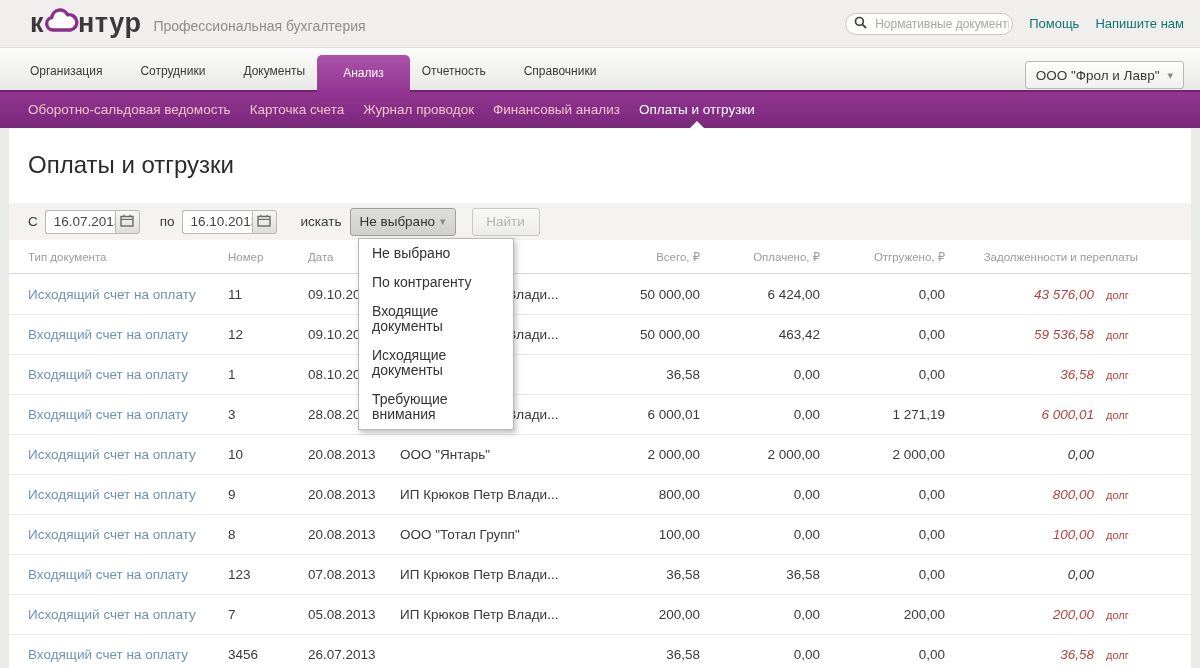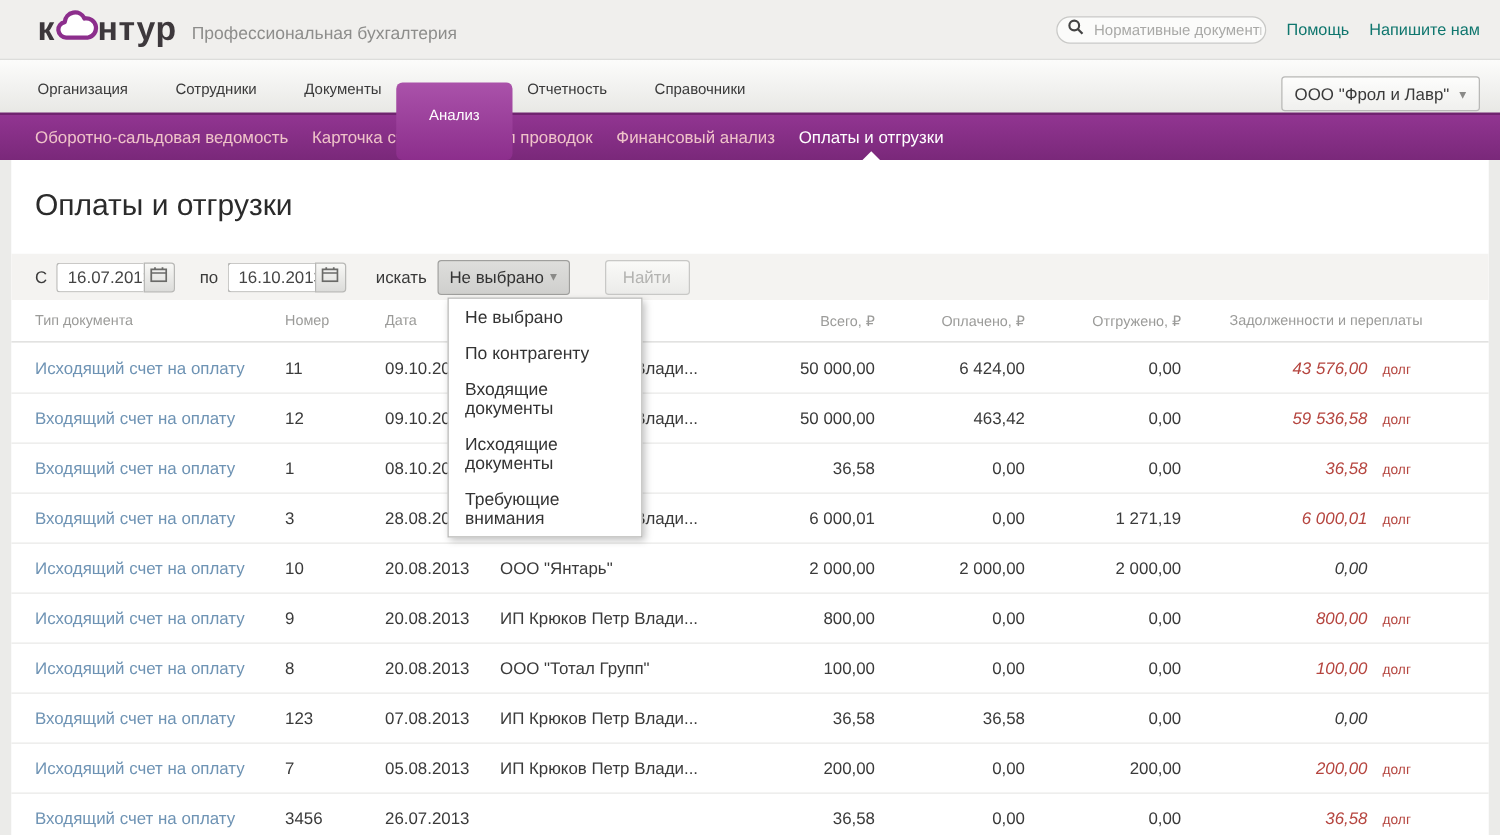--- a/index.html
+++ b/index.html
@@ -14,21 +14,21 @@
   .topbar-right{margin-left:auto;display:flex;align-items:center;gap:16px;}
   .search-pill{display:flex;align-items:center;width:168px;height:22px;border:1px solid #c9c9c7;border-radius:12px;background:#fbfbfa;padding:0 8px;box-sizing:border-box;}
   .search-pill input{border:none;outline:none;background:transparent;font-size:12px;color:#555;width:134px;margin-left:6px;font-family:inherit;}
   .search-pill input::placeholder{color:#a9a9a7;}
   .toplink{font-size:13px;color:#0f766e;text-decoration:none;cursor:pointer;}
 
   
   .mainnav{position:relative;height:43px;background:linear-gradient(#fcfcfb,#e8e8e5);border-top:1px solid #dddddb;box-sizing:border-box;display:flex;align-items:stretch;padding-left:30px;}
   .tabs{display:flex;gap:38px;}
   .tab{font-size:12px;color:#3a3a3a;line-height:46px;cursor:pointer;white-space:nowrap;}
-  .tab.active{background:linear-gradient(#aa52aa,#8c2e8c);color:#fff;border-radius:5px;height:46px;margin-top:18px;line-height:36px;padding:8px 26px;margin-left:-26px;margin-right:-26px;position:relative;z-index:3;}
+  .tab.active{background:linear-gradient(#aa52aa,#8c2e8c);color:#fff;border-radius:5px;height:46px;margin-top:7px;line-height:36px;padding:0 26px;margin-left:-26px;margin-right:-26px;position:relative;z-index:3;}
   .company-select{position:absolute;right:16px;top:13px;height:26px;display:flex;align-items:center;gap:8px;padding:0 10px;background:linear-gradient(#fdfdfc,#f0f0ee);border:1px solid #b9b9b7;border-radius:3px;font-size:13.5px;color:#3a3a3a;cursor:pointer;}
   .caret{font-size:11px;color:#8a8a88;}
 
   
   .subnav{position:relative;height:38px;background:linear-gradient(#913591,#7a287a);border-top:2px solid #702470;box-sizing:border-box;display:flex;align-items:center;gap:19px;padding-left:28px;z-index:1;}
   .subnav-item{position:relative;font-size:13.5px;color:#efc3c9;line-height:36px;height:36px;cursor:pointer;white-space:nowrap;}
   .subnav-item.active{color:#ffffff;}
   .subnav-item.active::after{content:"";position:absolute;bottom:0;left:50%;margin-left:-7px;width:0;height:0;border-left:7px solid transparent;border-right:7px solid transparent;border-bottom:7px solid #ffffff;}
 
   
@@ -38,21 +38,21 @@
   
   .filterbar{position:relative;margin-top:23px;height:37px;background:#f4f3f1;display:flex;align-items:center;padding-left:19px;box-sizing:border-box;}
   .flabel{font-size:13.5px;color:#3a3a3a;}
   .dategroup{display:flex;margin:0 0 0 7px;}
   .dategroup input{width:70px;height:24px;border:1px solid #b8b8b6;border-right:none;border-radius:3px 0 0 3px;padding:0 0 0 8px;font-size:13.5px;color:#444;outline:none;font-family:inherit;box-sizing:border-box;}
   .calbtn{width:25px;height:24px;border:1px solid #b8b8b6;border-radius:0 3px 3px 0;background:linear-gradient(#f8f8f6,#dcdcda);display:flex;align-items:center;justify-content:center;cursor:pointer;box-sizing:border-box;}
   .sep-po{margin:0 0 0 20px;}
   .sep-iskat{margin:0 0 0 24px;}
   .dd-button{margin-left:8px;width:106px;height:28px;background:linear-gradient(#dededc,#cfcfcd);border:1px solid #9f9f9d;border-radius:3px;display:flex;align-items:center;padding:0 9px;box-sizing:border-box;font-size:13.5px;color:#333;cursor:pointer;}
   .dd-button .caret{margin-left:auto;}
-  .find-button{margin-left:28px;width:68px;height:28px;background:linear-gradient(#fafaf8,#ebebe9);border:1px solid #c8c8c6;border-radius:3px;font-size:13.5px;color:#b3b3b1;font-family:inherit;cursor:default;}
+  .find-button{margin-left:16px;width:68px;height:28px;background:linear-gradient(#fafaf8,#ebebe9);border:1px solid #c8c8c6;border-radius:3px;font-size:13.5px;color:#b3b3b1;font-family:inherit;cursor:default;}
 
   
   .dropdown-panel{position:absolute;left:349px;top:35px;width:154px;background:#fff;border:1px solid #b8b8b6;box-shadow:2px 3px 6px rgba(0,0,0,.25);z-index:20;}
   .dropdown-option{padding:7px 13px;font-size:14px;color:#333;line-height:15px;cursor:pointer;}
 
   
   .grid{display:grid;grid-template-columns:200px 80px 92px 190px 110px 120px 125px 1fr;padding:0 19px;box-sizing:border-box;align-items:center;}
   .thead{height:34px;border-bottom:1px solid #d9d9d7;}
   .th{font-size:11.5px;color:#9b9b99;white-space:nowrap;overflow:hidden;}
   .th.r{text-align:right;}

